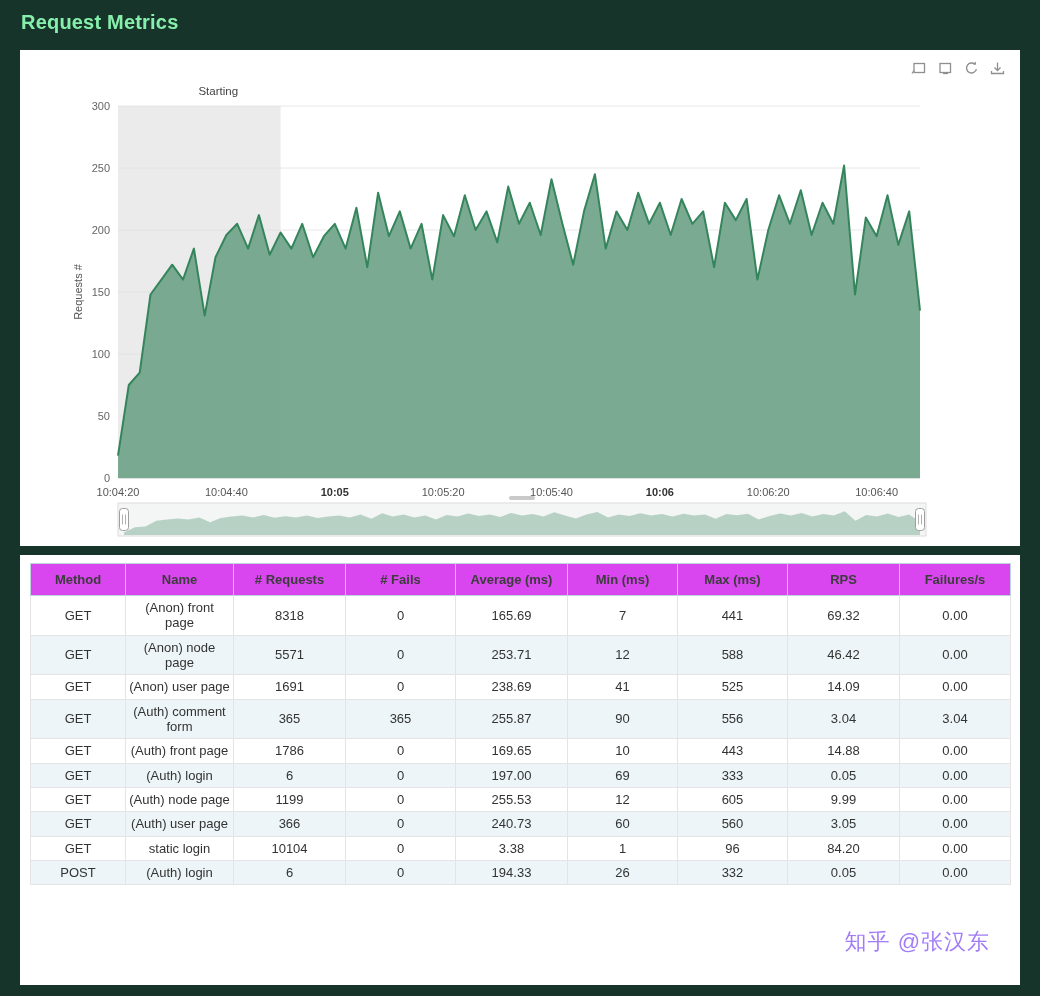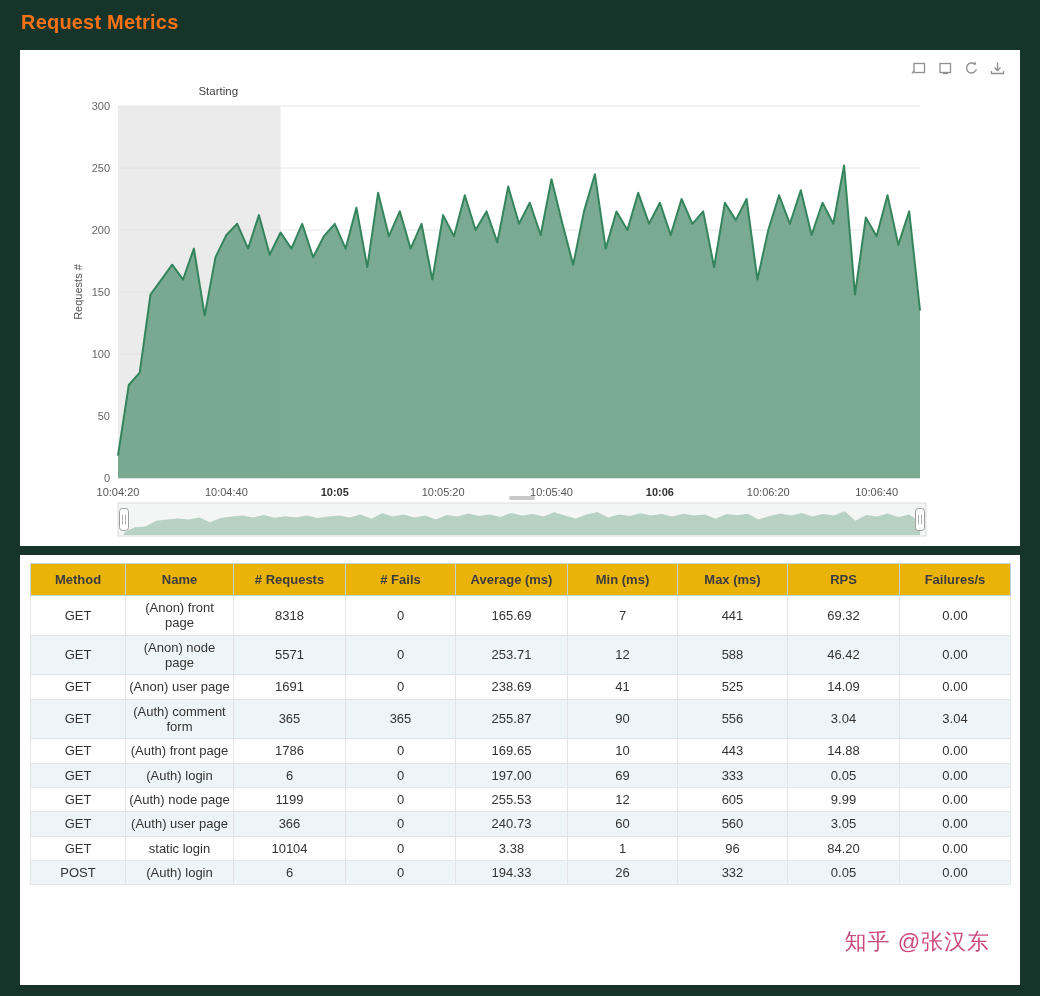--- a/index.html
+++ b/index.html
@@ -3,35 +3,35 @@
 <meta charset="utf-8">
 <style>
   * { box-sizing: border-box; }
   html,body { margin:0; padding:0; }
   body {
     width:1040px; height:996px; overflow:hidden;
     background:#163429;
     font-family:"Liberation Sans", sans-serif;
   }
   .topbar { height:44px; display:flex; align-items:center; padding-left:21px; }
-  .topbar h1 { margin:0; color:#f97316; font-size:20px; font-weight:bold; letter-spacing:.2px; }
+  .topbar h1 { margin:0; color:#86efac; font-size:20px; font-weight:bold; letter-spacing:.2px; }
 
   .chart-panel { position:relative; margin:6px 20px 9px 20px; background:#ffffff; height:496px; }
   .toolbox { position:absolute; top:10px; right:14px; display:flex; gap:9px; z-index:2; }
   .toolbox span { display:inline-block; width:17px; height:17px; cursor:pointer; }
   .toolbox svg { display:block; }
   .chart-svg { display:block; }
 
   .table-panel { position:relative; margin:0 20px 11px 20px; background:#ffffff; padding:8px 10px; min-height:430px; }
   table { width:100%; border-collapse:collapse; font-size:13px; color:#333; border:1px solid #d5d5d5; table-layout:fixed; }
-  th { background:#eab308; border:1px solid #bed3db; padding:8px 3px; font-size:13px; color:#3c3c3c; font-weight:bold; }
+  th { background:#d946ef; border:1px solid #bed3db; padding:8px 3px; font-size:13px; color:#3c3c3c; font-weight:bold; }
   td { border:1px solid #e4e4e4; padding:4px 3px; height:24px; text-align:center; vertical-align:middle; line-height:1.18; background:#ffffff; }
   tbody tr:nth-child(even) td { background:#edf5f8; }
 
-  .watermark { position:absolute; right:30px; top:372px; font-size:22px; color:#be185d; opacity:.8; letter-spacing:1px; pointer-events:none; }
+  .watermark { position:absolute; right:30px; top:372px; font-size:22px; color:#8b5cf6; opacity:.8; letter-spacing:1px; pointer-events:none; }
 </style>
 </head>
 <body>
 
 <div class="topbar">
   <h1>Request Metrics</h1>
 </div>
 
 <div class="chart-panel">
   <div class="toolbox">

